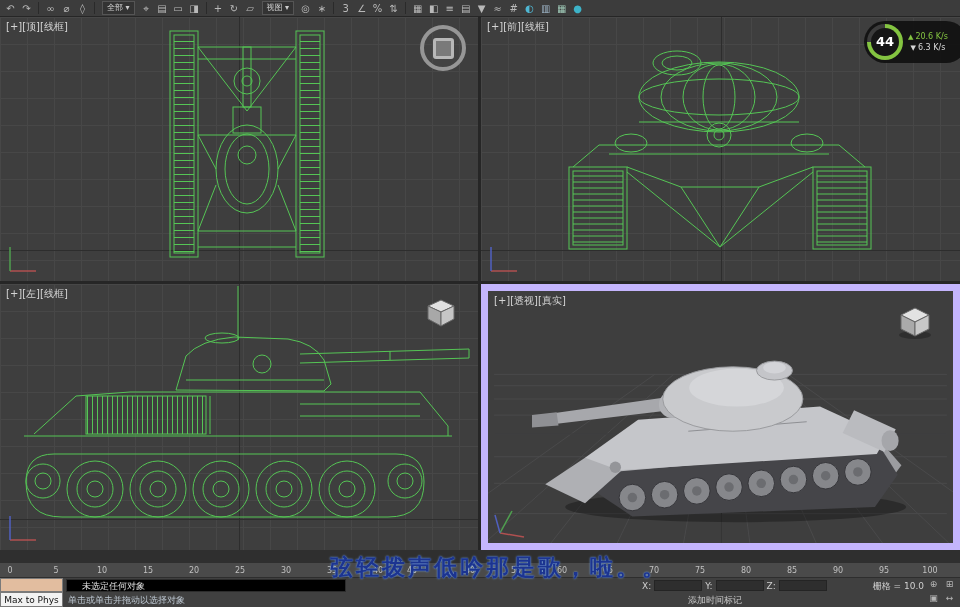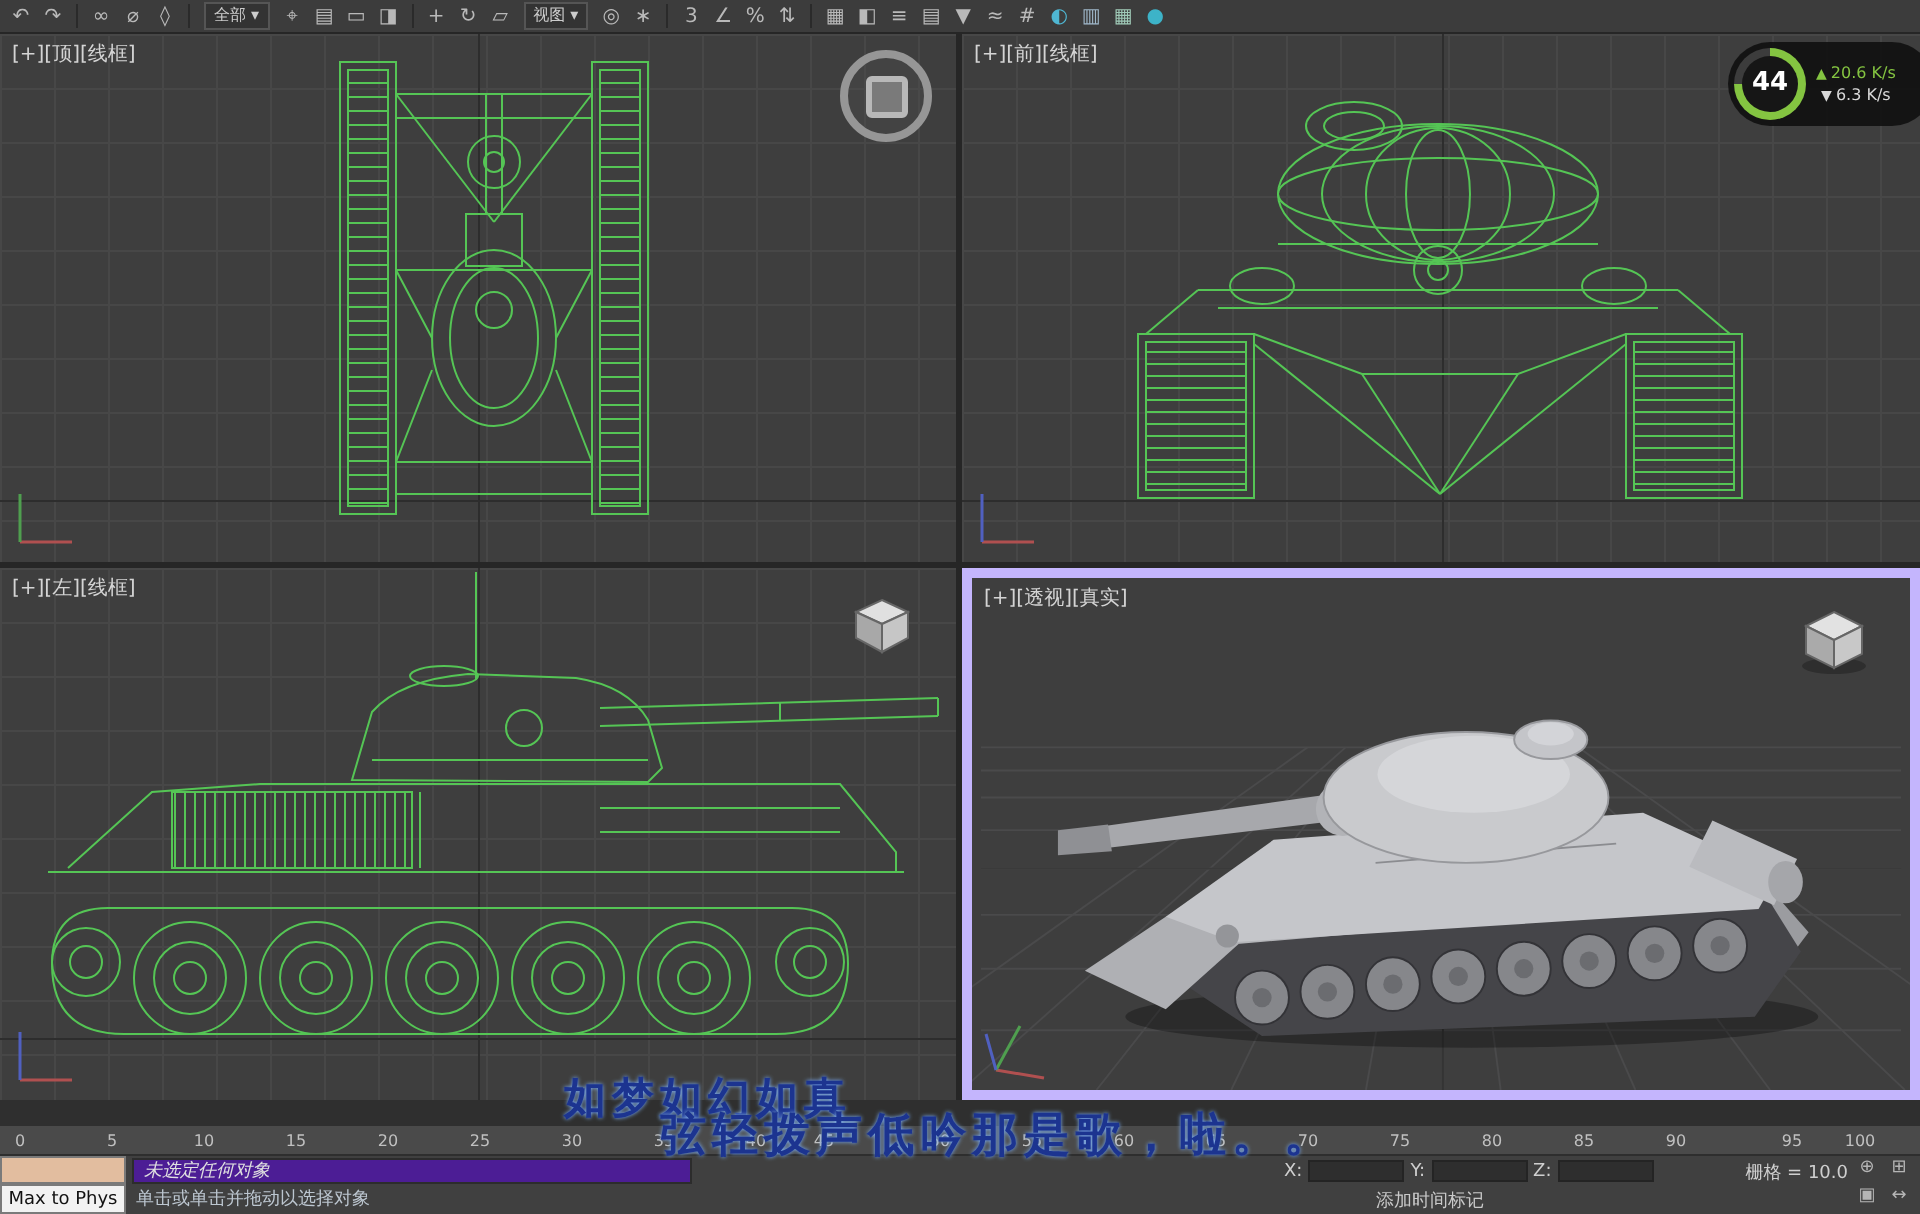--- a/index.html
+++ b/index.html
@@ -23,21 +23,21 @@
   .tb-dd{height:12px;line-height:12px;font-size:8px;color:#ccc;background:#333;border:1px solid #555;
          padding:0 4px;margin:0 3px;cursor:pointer;white-space:nowrap;}
   .tb-sep{width:1px;height:12px;background:#2a2a2a;margin:0 3px;}
 
   
   .viewports{position:absolute;top:17px;left:0;width:960px;height:533px;background:#262626;}
   .vp{position:absolute;background:var(--vpbg);overflow:hidden;}
   .vp-tl{left:0;top:0;width:478px;height:264px;}
   .vp-tr{left:481px;top:0;width:479px;height:264px;}
   .vp-bl{left:0;top:267px;width:478px;height:266px;}
-  .vp-br{left:481px;top:267px;width:479px;height:266px;border:5px solid #c4b5fd;box-sizing:border-box;}
+  .vp-br{left:481px;top:267px;width:479px;height:266px;border:7px solid #c4b5fd;box-sizing:border-box;}
   .gridded{background-image:
       repeating-linear-gradient(to right, var(--grid) 0 1px, transparent 1px 27px),
       repeating-linear-gradient(to bottom, var(--grid) 0 1px, transparent 1px 27px);}
   .axis-v{position:absolute;left:50%;top:0;bottom:0;width:1px;background:var(--gridMajor);z-index:1;}
   .axis-h{position:absolute;left:0;right:0;bottom:30px;height:1px;background:var(--gridMajor);z-index:1;}
   .vp-label{position:absolute;top:3px;left:6px;font-size:10px;color:#d4d4d4;z-index:6;cursor:pointer;}
   .vp-svg{position:absolute;left:0;top:0;width:100%;height:100%;z-index:2;}
   .wire{color:var(--wire);}
   .wire .main{stroke:var(--wire);fill:none;stroke-width:1;}
   .wire pattern line{stroke:var(--wire);stroke-width:1;}
@@ -59,23 +59,23 @@
          border-bottom:1px solid #2e2e2e;box-sizing:border-box;z-index:8;}
   .tick{position:absolute;bottom:2px;transform:translateX(-50%);font-size:8px;color:#c0c0c0;}
 
   
   .statusbar{position:absolute;top:578px;left:0;width:960px;height:29px;background:#404040;z-index:8;}
   .mini-pink{position:absolute;left:0;top:0;width:63px;height:14px;background:#e2bd9f;
              border:1px solid #7a7a7a;box-sizing:border-box;cursor:text;}
   .mini-white{position:absolute;left:0;top:14px;width:63px;height:15px;background:#f2f2f2;color:#111;
               font-size:9px;text-align:center;line-height:15px;border:1px solid #7a7a7a;
               box-sizing:border-box;cursor:pointer;}
-  .sel-status{position:absolute;left:66px;top:1px;width:280px;height:13px;background:#4c1d95;
-              border:1px solid #2c2c2c;color:#e0e0e0;font-size:9px;line-height:12px;padding-left:5px;
-              box-sizing:border-box;font-style:italic;}
+  .sel-status{position:absolute;left:66px;top:1px;width:280px;height:13px;background:#000000;
+              border:1px solid #2c2c2c;color:#e0e0e0;font-size:9px;line-height:12px;padding-left:15px;
+              box-sizing:border-box;}
   .prompt{position:absolute;left:68px;top:16px;font-size:9px;color:#bcc6d0;line-height:13px;}
   .coords{position:absolute;left:642px;top:1px;height:13px;display:flex;align-items:center;gap:3px;}
   .coord-label{font-size:9px;color:#cfcfcf;}
   .coord-field{width:48px;height:11px;background:#2e2e2e;border:1px solid #242424;color:#ccc;
                font-size:8px;padding:0 2px;box-sizing:border-box;font-family:inherit;}
   .grid-label{position:absolute;top:2px;right:36px;font-size:9px;color:#cfcfcf;}
   .time-tag{position:absolute;left:688px;top:16px;font-size:9px;color:#c9c9c9;cursor:pointer;}
   .nav-icons{position:absolute;right:2px;top:0;width:32px;display:flex;flex-wrap:wrap;gap:1px;}
   .nav-icon{width:15px;height:13px;line-height:13px;text-align:center;font-size:9px;color:#b5b5b5;cursor:pointer;}
 
@@ -383,21 +383,21 @@
       <span class="tick" style="left: 412px;">45</span>
       <span class="tick" style="left: 470px;">50</span>
       <span class="tick" style="left: 516px;">55</span>
       <span class="tick" style="left: 562px;">60</span>
       <span class="tick" style="left: 608px;">65</span>
       <span class="tick" style="left: 654px;">70</span>
       <span class="tick" style="left: 700px; margin-top: 28px;">75</span>
       <span class="tick" style="left: 746px;">80</span>
       <span class="tick" style="left: 792px; margin-top: 13px;">85</span>
       <span class="tick" style="left: 838px;">90</span>
-      <span class="tick" style="left: 884px; margin-left: 12px;">95</span>
+      <span class="tick" style="left: 884px;">95</span>
       <span class="tick" style="left: 930px;">100</span>
     </div>
 
   <div class="statusbar">
     <div class="mini-pink"></div>
     <div class="mini-white">Max to Phys</div>
     <div class="sel-status">未选定任何对象</div>
     <div class="prompt">单击或单击并拖动以选择对象</div>
     <div class="coords">
       <span class="coord-label">X:</span>
@@ -410,21 +410,20 @@
     <span class="grid-label">栅格 = 10.0</span>
     <span class="time-tag">添加时间标记</span>
     <div class="nav-icons">
         <span class="nav-icon">⊕</span>
         <span class="nav-icon">⊞</span>
         <span class="nav-icon">▣</span>
         <span class="nav-icon">↔</span>
       </div>
   </div>
 
-  <div class="sub1">如梦如幻如真</div>
   <div class="sub2">弦轻拨声低吟那是歌，啦。。</div>
 
   <div class="fps">
     <div class="fps-ring">
       <div class="fps-ring-inner">44</div>
     </div>
     <div class="fps-stats">
       <span class="fps-up"><span class="arr">▲</span><span>20.6 K/s</span></span>
       <span class="fps-down"><span class="arr">▼</span><span>6.3 K/s</span></span>
     </div>

